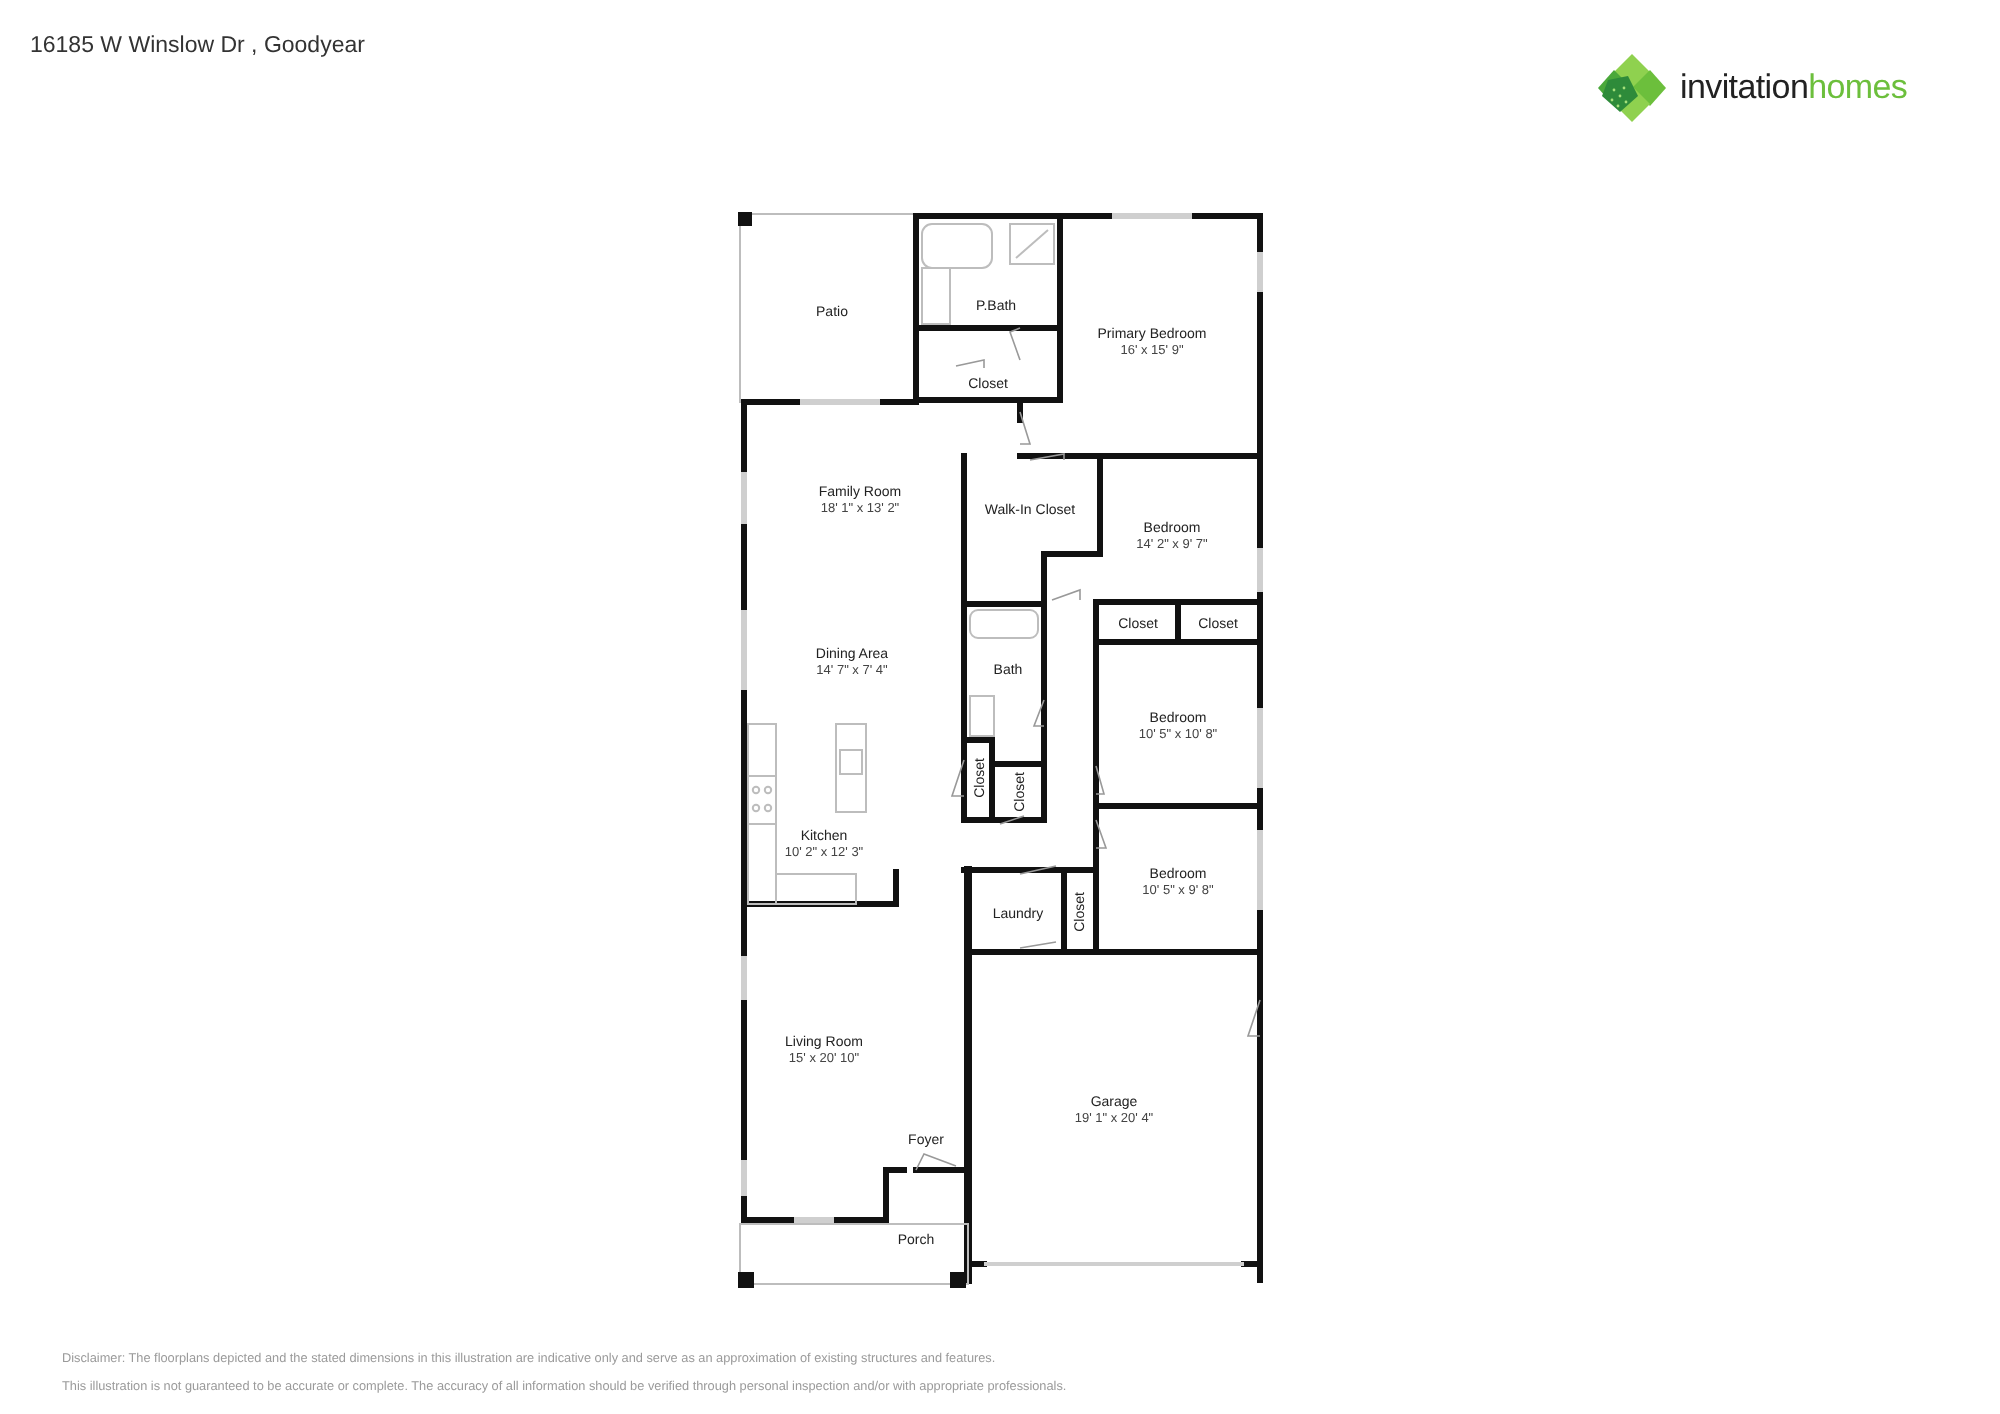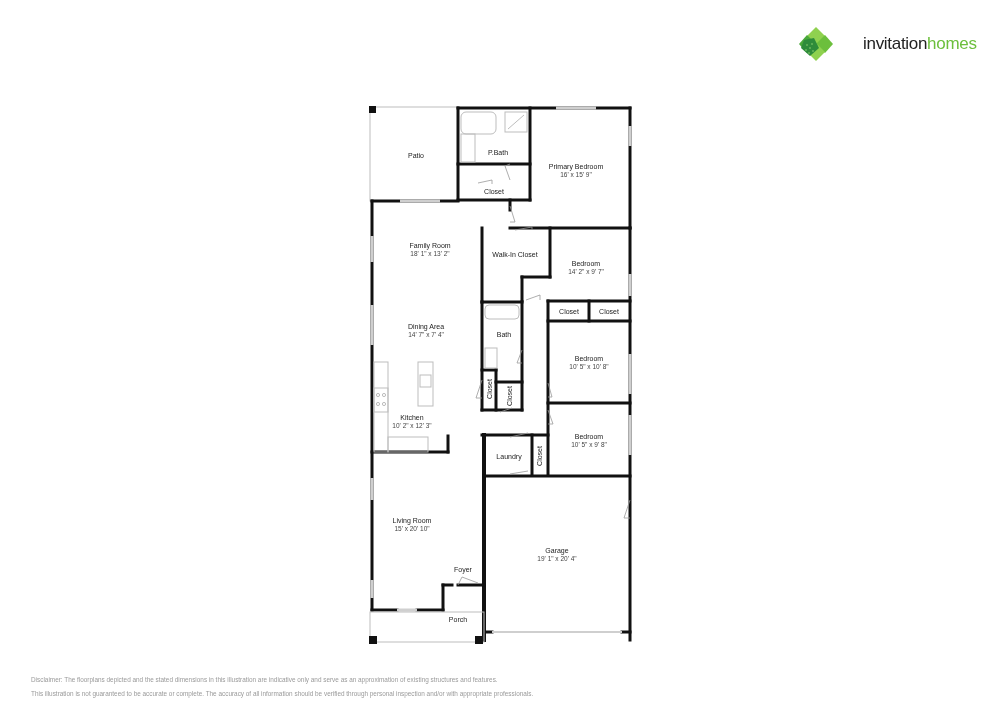--- a/index.html
+++ b/index.html
@@ -1,34 +1,35 @@
 <!DOCTYPE html>
 <html><head>
 <meta charset="utf-8">
 <style>
   html, body { margin: 0; padding: 0; background: #ffffff; }
   body { width: 1000px; height: 707px; position: relative; overflow: hidden; font-family: "Liberation Sans", sans-serif; }
   .header { position: absolute; left: 15px; top: 14px; color: #333; font-size: 11.5px; line-height: 18px; }
-  .logo { position: absolute; left: 798px; top: 26px; display: flex; align-items: center; gap: 23px; }
+  .logo { position: absolute; left: 798px; top: 26px; display: flex; align-items: center; }
   .logo-text { font-size: 17px; letter-spacing: -0.3px; margin-left: 6px; }
   .logo-text .a { color: #222; }
   .logo-text .b { color: #6cbf3c; }
   .disclaimer { position: absolute; left: 31px; top: 673px; color: #9a9a9a; font-size: 6.4px; line-height: 14px; }
   svg#plan { position: absolute; left: 0; top: 0; }
   .wall { stroke: #111; stroke-width: 3; fill: none; stroke-linecap: square; }
   .thin { stroke: #bdbdbd; stroke-width: 1; fill: none; }
   .lbl { font-size: 7px; fill: #222; text-anchor: middle; font-family: "Liberation Sans", sans-serif; }
   .dim { font-size: 6.5px; fill: #444; text-anchor: middle; font-family: "Liberation Sans", sans-serif; }
   .door { stroke: #999; stroke-width: 0.8; fill: none; }
   .win { stroke: #cfcfcf; stroke-width: 3; }
 </style>
 </head>
 <body>
 
 <div class="header">
+  <div>16185 W Winslow Dr , Goodyear</div>
 </div>
 
 <div class="logo">
   <svg width="36" height="36" viewBox="0 0 36 36">
     <polygon points="18,1 27,10 18,19 9,10" fill="#8fd14f"></polygon>
     <polygon points="27,9 35,18 27,27 18,18" fill="#6cbf3c"></polygon>
     <polygon points="18,17 27,26 18,35 9,26" fill="#8fd14f"></polygon>
     <polygon points="9,9 18,18 9,27 1,18" fill="#4aa83a"></polygon>
     <polygon points="6,14 16,12 21,22 12,30 3,22" fill="#2e8b3a"></polygon>
     <circle cx="9" cy="19" r="0.7" fill="#a5e07a"></circle>

